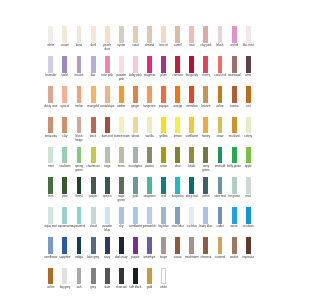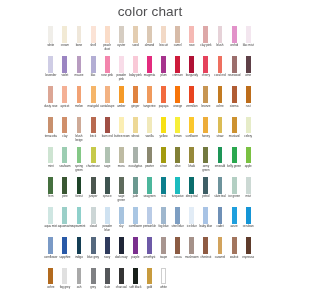--- a/index.html
+++ b/index.html
@@ -13,21 +13,20 @@
   .cell{position:absolute;top:0;width:14.1px;margin-left:-4.45px;}
   .sw{width:4.9px;height:16.6px;margin-left:4.6px;}
   .sw.outline{box-sizing:border-box;border:0.5px solid #cfcfcf;}
   .lab{margin-top:1.6px;width:14.1px;text-align:center;font-size:3px;line-height:3.85px;color:#3a3a3a;
        font-weight:400;letter-spacing:-0.05px;}
 </style>
 </head>
 <body>
 
 <div id="page">
-  <div id="title">color chart</div>
   <div id="grid">
     <div class="row">
       <div class="cell" style="left:0.00px">
         <div class="sw" style="background:#f0eee9"></div>
         <div class="lab">white</div>
       </div>
       <div class="cell" style="left:14.10px">
         <div class="sw" style="background:#f2ead5"></div>
         <div class="lab">cream</div>
       </div>

